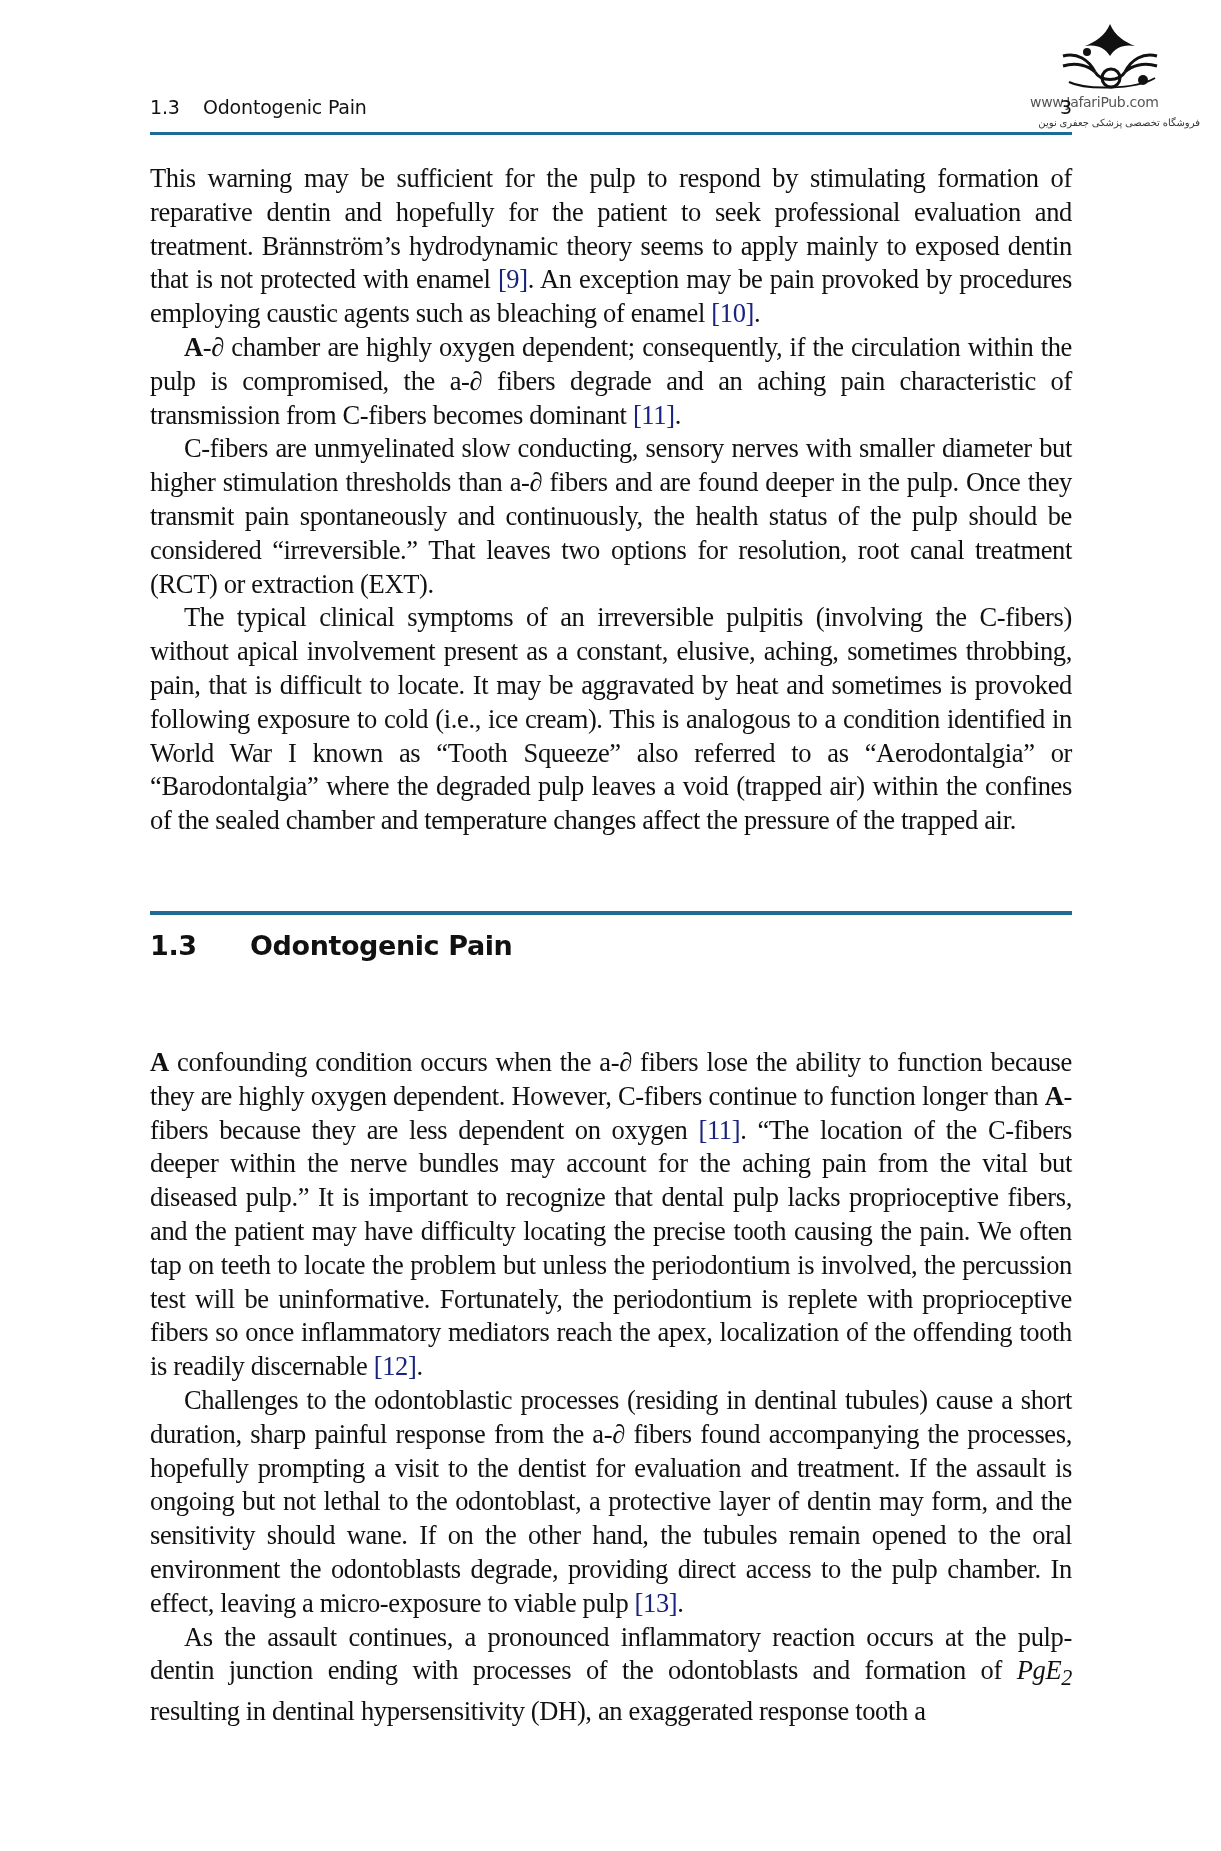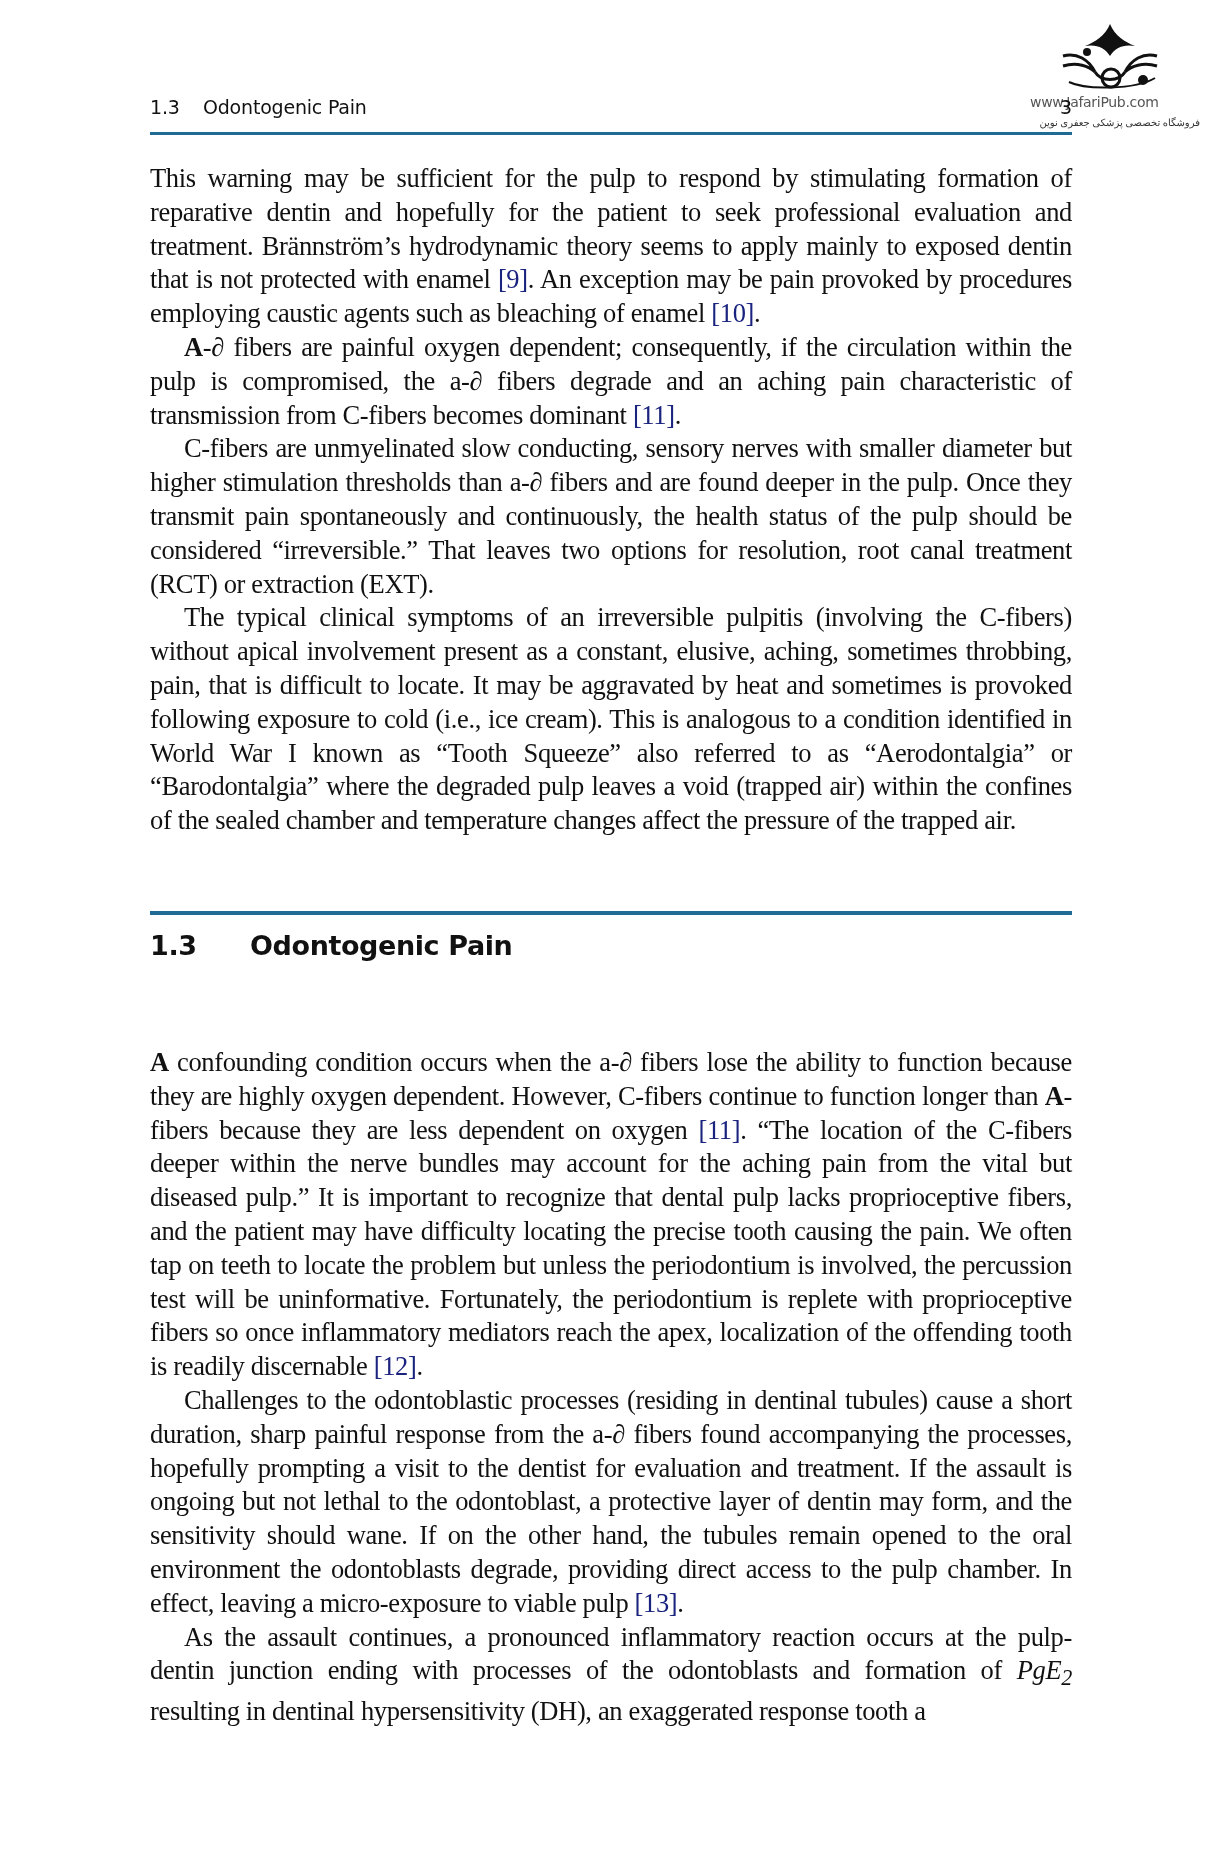--- a/index.html
+++ b/index.html
@@ -22,21 +22,21 @@
   }
 
   .logo { position: absolute; left: 1020px; top: 22px; width: 180px; height: 120px; }
   .logo svg { position: absolute; left: 35px; top: 0; }
   .logo .site {
     position: absolute; left: 10px; top: 72px; width: 170px; text-align: left;
     font-family: "DejaVu Sans", sans-serif; font-size: 14px; color: #555; letter-spacing: -0.3px;
   }
   .logo .tag {
     position: absolute; left: 0; top: 95px; width: 180px; text-align: right;
-    font-family: Liberation Serif, serif; font-size: 10px; color: #333; direction: rtl;
+    font-family: Liberation Sans, sans-serif; font-size: 10px; color: #333; direction: rtl;
   }
 
   .text-block {
     position: absolute; left: 150px; width: 922px;
     font-family: "Liberation Serif", serif; font-size: 26.5px; line-height: 33.8px;
     color: #111; text-align: justify; letter-spacing: -0.35px;
   }
   .text-block p { margin: 0; text-indent: 34px; hyphens: manual; }
   .text-block p.noindent { text-indent: 0; }
   .cite { color: #1a237e; }
@@ -78,21 +78,21 @@
       <path d="M14 60 C30 68 80 68 100 56" fill="none" stroke="#111" stroke-width="2"></path>
     </svg>
     <div class="site">www.JafariPub.com</div>
     <div class="tag">فروشگاه تخصصی پزشکی جعفری نوین</div>
   </div>
 
   <div class="page-number">3</div>
 
   <div class="text-block block1">
     <p class="noindent"><span>This warning may be sufficient for the pulp to respond by stimulating formation of reparative dentin and hopefully for the patient to seek professional evaluation and treatment. Brännström’s hydrodynamic theory seems to apply mainly to exposed dentin that is not protected with enamel </span><span class="cite" style="color: rgb(26, 35, 126);">[9]</span><span>. An exception may be pain provoked by procedures employing caustic agents such as bleaching of enamel </span><span class="cite" style="color: rgb(26, 35, 126);">[10]</span><span>.</span></p>
-    <p><b>A</b><span>-</span><i class="sym">∂</i><span> fibers are painful oxygen dependent; consequently, if the circulation within the pulp is compromised, the a-</span><i class="sym">∂</i><span> fibers degrade and an aching pain characteristic of transmission from C-fibers becomes dominant </span><span class="cite" style="color: rgb(26, 35, 126);">[11]</span><span>.</span></p>
+    <p><b>A</b><span>-</span><i class="sym">∂</i><span> chamber are highly oxygen dependent; consequently, if the circulation within the pulp is compromised, the a-</span><i class="sym">∂</i><span> fibers degrade and an aching pain characteristic of transmission from C-fibers becomes dominant </span><span class="cite" style="color: rgb(26, 35, 126);">[11]</span><span>.</span></p>
     <p><span>C-fibers are unmyelinated slow conducting, sensory nerves with smaller diameter but higher stimulation thresholds than a-</span><i class="sym">∂</i><span> fibers and are found deeper in the pulp. Once they transmit pain spontaneously and continuously, the health status of the pulp should be considered “irreversible.” That leaves two options for resolution, root canal treatment (RCT) or extraction (EXT).</span></p>
     <p><span>The typical clinical symptoms of an irreversible pulpitis (involving the C-fibers) without apical involvement present as a constant, elusive, aching, sometimes throbbing, pain, that is difficult to locate. It may be aggravated by heat and sometimes is provoked following exposure to cold (i.e., ice cream). This is analogous to a condition identified in World War I known as “Tooth Squeeze” also referred to as “Aerodontalgia” or “Barodontalgia” where the degraded pulp leaves a void (trapped air) within the confines of the sealed chamber and temperature changes affect the pressure of the trapped air.</span></p>
   </div>
 
   <div class="section-rule" style="background: rgb(31, 107, 150);"></div>
   <div class="section-heading">
     <span class="num">1.3</span><span>Odontogenic Pain</span>
   </div>
 
   <div class="text-block block2">

